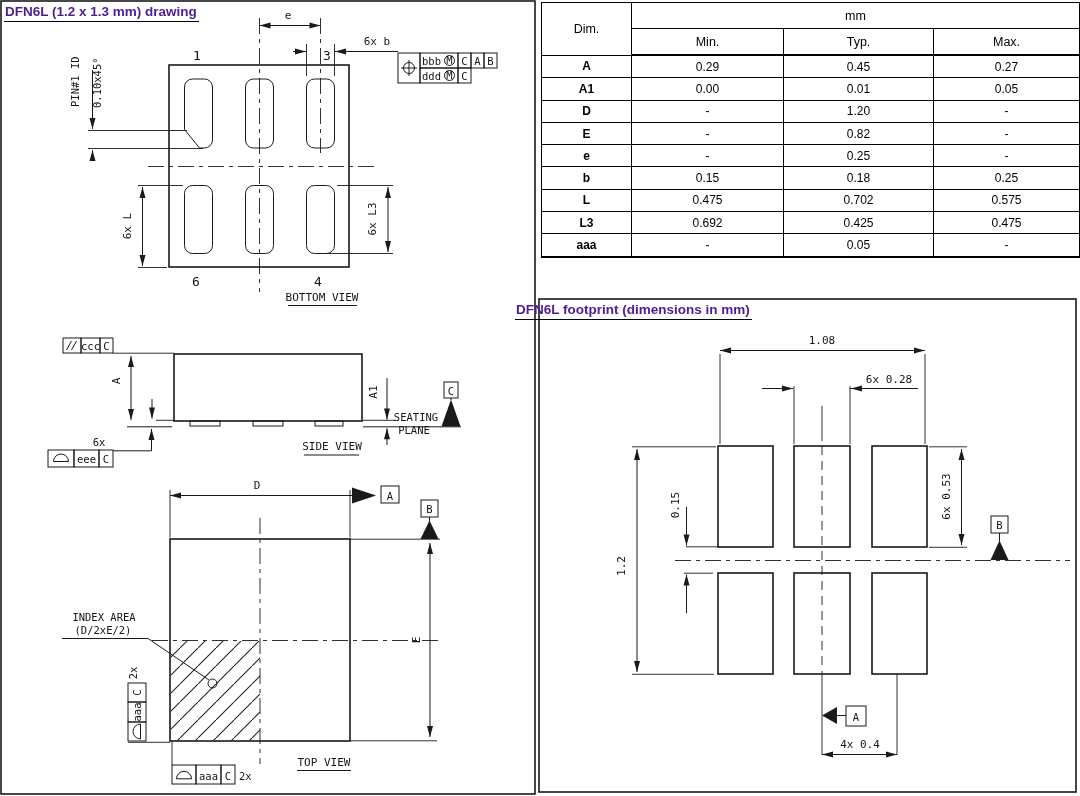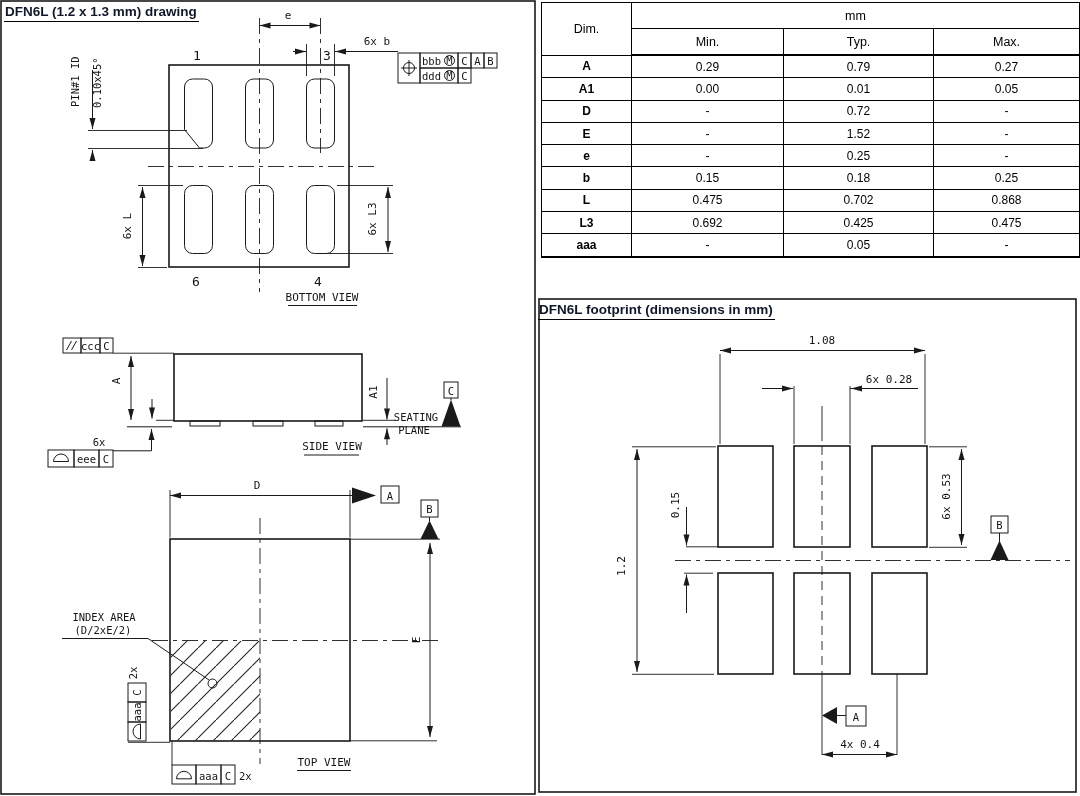--- a/index.html
+++ b/index.html
@@ -1,19 +1,19 @@
 <!DOCTYPE html>
 <html><head>
 <meta charset="utf-8">
 <style>
   html,body{margin:0;padding:0;background:#fff;}
   .page{position:relative;width:1080px;height:796px;background:#fff;overflow:hidden;
         font-family:"Liberation Sans",sans-serif;color:#111;}
   .panel-title{position:absolute;font-family:"Liberation Sans",sans-serif;
-        font-weight:bold;font-size:13.5px;color:#0f172a;border-bottom:1.5px solid #000;
+        font-weight:bold;font-size:13.5px;color:#4c1d95;border-bottom:1.5px solid #000;
         padding:1px 2px 1px 1px;white-space:nowrap;line-height:17px;}
   svg{position:absolute;left:0;top:0;}
   .ln{stroke:#1a1a1a;stroke-width:1;fill:none;}
   .ln2{stroke:#1a1a1a;stroke-width:1.6;fill:none;}
   .thin{stroke:#1a1a1a;stroke-width:0.9;fill:none;}
   .cl{stroke:#1a1a1a;stroke-width:0.9;fill:none;stroke-dasharray:16 5 4 5;}
   .dsh{stroke:#1a1a1a;stroke-width:0.9;fill:none;stroke-dasharray:9 6;}
   .t{font-family:"DejaVu Sans Mono",monospace;font-size:11px;fill:#141414;}
   .ts{font-family:"DejaVu Sans Mono",monospace;font-size:10.5px;fill:#141414;}
   .tp{font-family:"DejaVu Sans Mono",monospace;font-size:13px;fill:#141414;}
@@ -240,58 +240,58 @@
       <tr>
         <th>Min.</th>
         <th>Typ.</th>
         <th>Max.</th>
       </tr>
     </thead>
     <tbody>
       <tr>
           <td>A</td>
           <td class="v">0.29</td>
-          <td class="v">0.79</td>
+          <td class="v">0.45</td>
           <td class="v">0.27</td>
         </tr>
       <tr>
           <td>A1</td>
           <td class="v">0.00</td>
           <td class="v">0.01</td>
           <td class="v">0.05</td>
         </tr>
       <tr>
           <td>D</td>
           <td class="v">-</td>
-          <td class="v">0.72</td>
+          <td class="v">1.20</td>
           <td class="v">-</td>
         </tr>
       <tr>
           <td>E</td>
           <td class="v">-</td>
-          <td class="v">1.52</td>
+          <td class="v">0.82</td>
           <td class="v">-</td>
         </tr>
       <tr>
           <td>e</td>
           <td class="v">-</td>
           <td class="v">0.25</td>
           <td class="v">-</td>
         </tr>
       <tr>
           <td>b</td>
           <td class="v">0.15</td>
           <td class="v">0.18</td>
           <td class="v">0.25</td>
         </tr>
       <tr>
           <td>L</td>
           <td class="v">0.475</td>
           <td class="v">0.702</td>
-          <td class="v">0.868</td>
+          <td class="v">0.575</td>
         </tr>
       <tr>
           <td>L3</td>
           <td class="v">0.692</td>
           <td class="v">0.425</td>
           <td class="v">0.475</td>
         </tr>
       <tr>
           <td>aaa</td>
           <td class="v">-</td>
@@ -367,15 +367,15 @@
         <line x1="837" y1="715.5" x2="846" y2="715.5" class="ln"></line>
         <rect x="846" y="706" width="20" height="20" class="ln"></rect>
         <text x="856" y="720.5" class="ts" text-anchor="middle">A</text>
       </g>
       <line x1="897" y1="674" x2="897" y2="755" class="thin"></line>
       <line x1="822" y1="754.5" x2="897" y2="754.5" class="ln" marker-start="url(#ahF)" marker-end="url(#ahF)"></line>
       <text x="860" y="748" class="t" text-anchor="middle">4x 0.4</text>
     </g>
   </svg>
 
-  <div class="panel-title" style="left:538px;top:300px;">DFN6L footprint (dimensions in mm)</div>
+  <div class="panel-title" style="left:515px;top:300px;">DFN6L footprint (dimensions in mm)</div>
 
 </div>
 
 </body></html>

